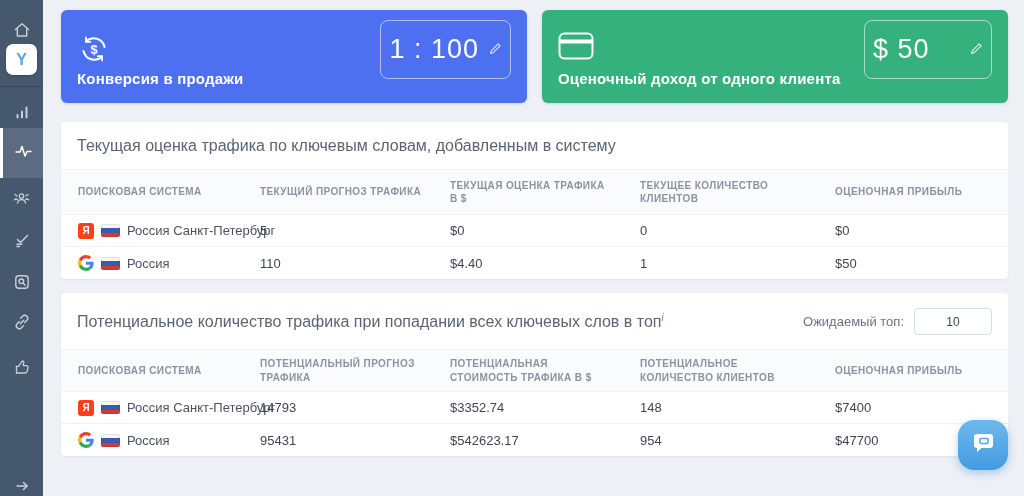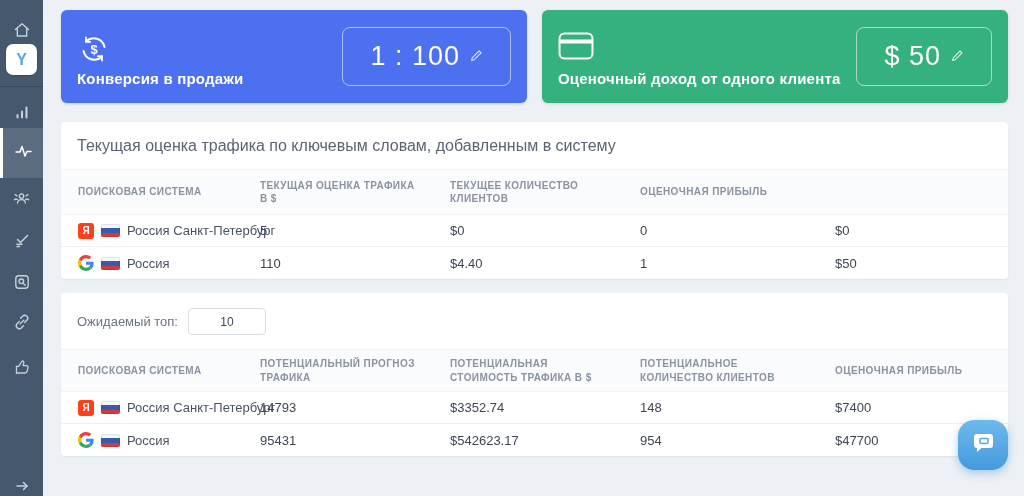--- a/index.html
+++ b/index.html
@@ -43,24 +43,24 @@
   .cards-row { display:flex; gap:15px; height:93px; }
   .stat-card {
     flex:1; border-radius:6px; color:#fff; position:relative;
     padding:22px 18px 16px 16px; display:flex; flex-direction:column;
     justify-content:space-between; box-shadow:0 1px 3px rgba(0,0,0,.12);
   }
   .card-blue  { background:#4c70f0; }
   .card-green { background:#35b17d; }
   .card-label { font-size:15px; font-weight:bold; letter-spacing:.2px; }
   .value-box {
-    position:absolute; top:17px; right:16px; height:59px; min-width:122px;
+    position:absolute; top:10px; right:16px; height:59px; min-width:122px;
     border:1px solid rgba(255,255,255,.55); border-radius:8px;
     display:flex; align-items:center; justify-content:center; gap:10px;
-    padding:0 27px; cursor:pointer;
+    padding:0 8px; cursor:pointer;
   }
   .value-text { font-size:27px; font-weight:500; letter-spacing:1px; }
   .pencil { opacity:.85; }
 
   
   .table-card {
     background:#fff; border-radius:4px; margin-top:19px;
     box-shadow:0 1px 2px rgba(0,0,0,.06); overflow:hidden;
   }
   .table-card.second { margin-top:14px; }
@@ -256,20 +256,21 @@
       </div>
     </div>
   </div>
 
   <div class="table-card">
     <div class="card-title-row">
       <div class="card-title">Текущая оценка трафика по ключевым словам, добавленным в систему</div>
     </div>
     <div class="trow thead">
       <div class="th">Поисковая система</div>
+      <div class="th">Текущий прогноз трафика</div>
       <div class="th">Текущая оценка трафика в $</div>
       <div class="th">Текущее количество клиентов</div>
       <div class="th">Оценочная прибыль</div>
     </div>
 
     <div class="trow tr">
       <div class="td engine-cell">
         <span class="engine-badge">Я</span>
         <span class="flag"></span>
         <span class="region">Россия Санкт-Петербург</span>
@@ -295,20 +296,21 @@
       </div>
       <div class="td">110</div>
       <div class="td">$4.40</div>
       <div class="td">1</div>
       <div class="td">$50</div>
     </div>
   </div>
 
   <div class="table-card second">
     <div class="card-title-row">
+      <div class="card-title"><span>Потенциальное количество трафика при попадании всех ключевых слов в топ</span><sup>i</sup></div>
       <div class="expected-top">
         <span class="expected-top-label">Ожидаемый топ:</span>
         <input class="expected-top-input" value="10" style="">
       </div>
     </div>
     <div class="trow thead h2">
       <div class="th">Поисковая система</div>
       <div class="th">Потенциальный прогноз трафика</div>
       <div class="th">Потенциальная стоимость трафика в $</div>
       <div class="th">Потенциальное количество клиентов</div>

